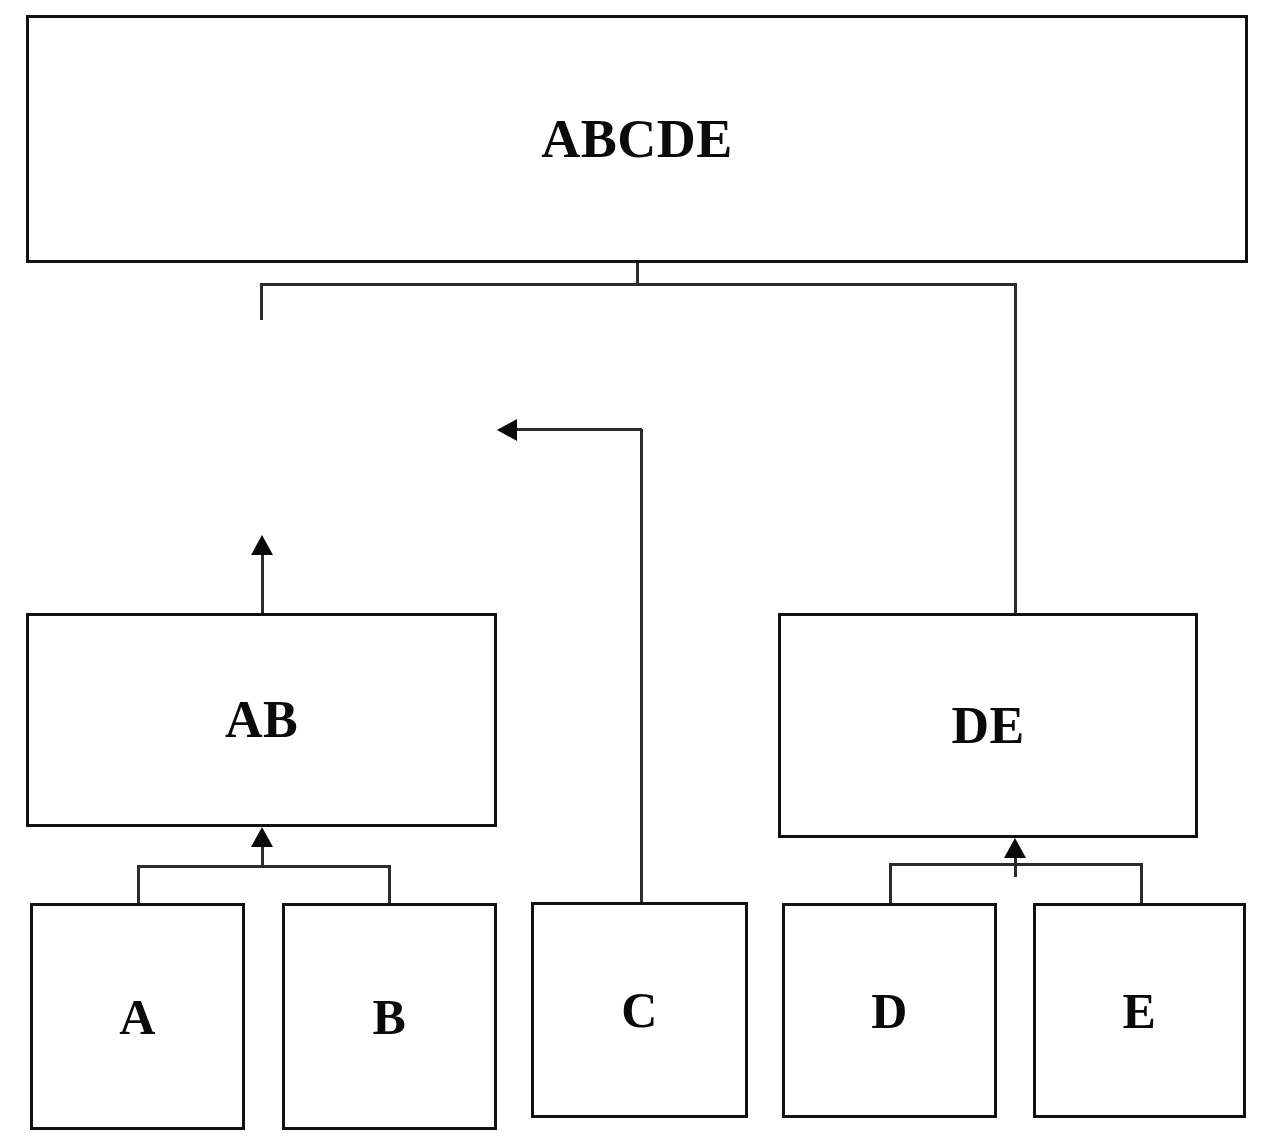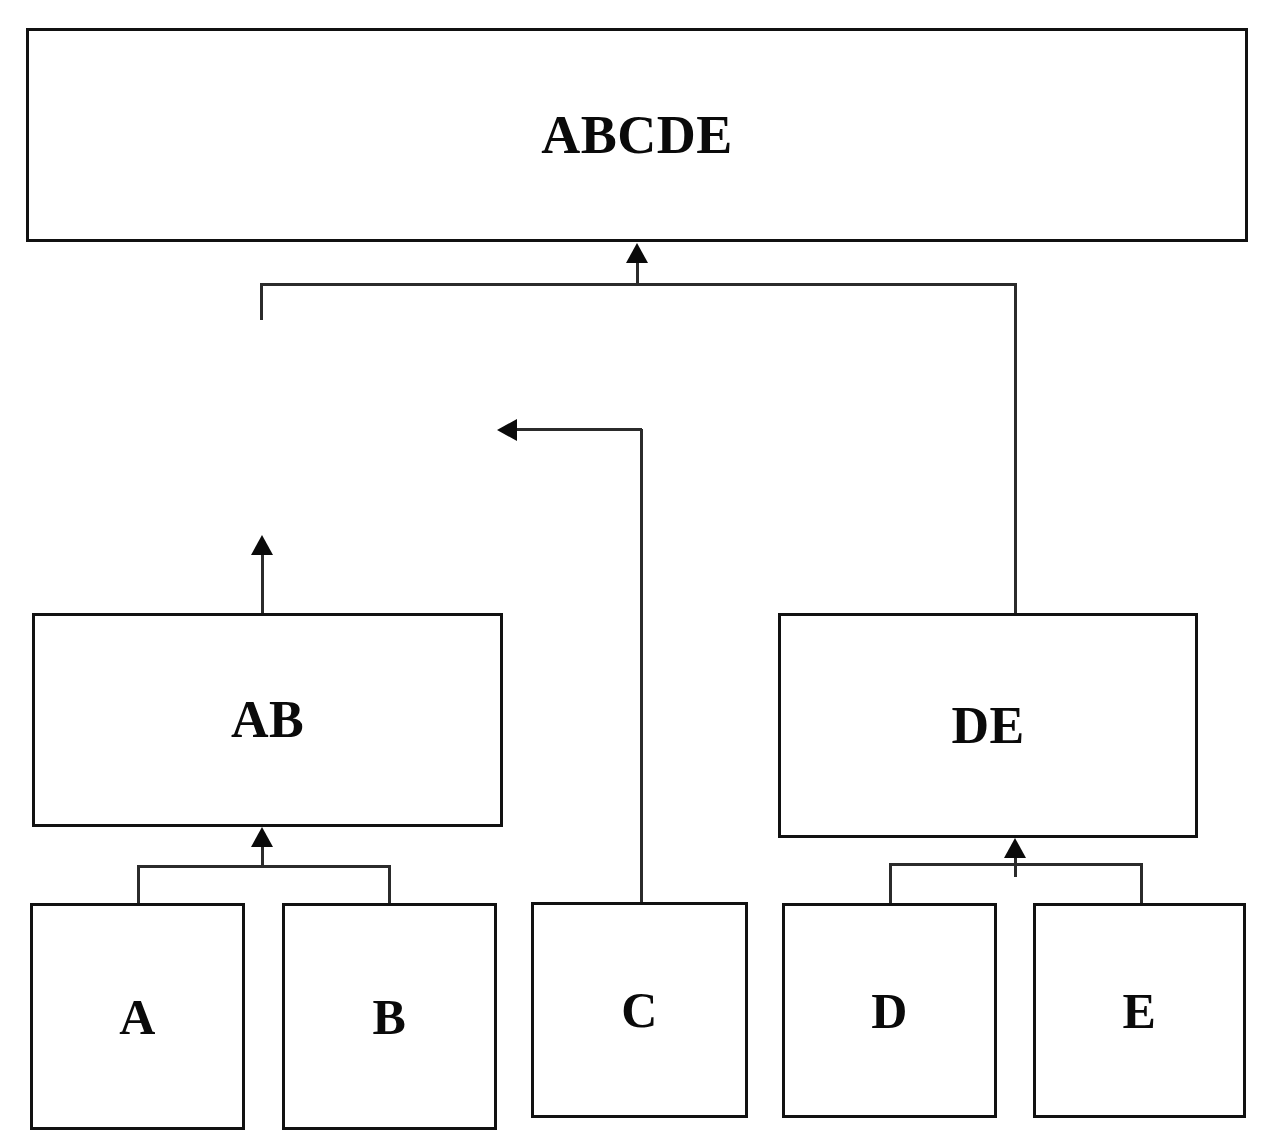--- a/index.html
+++ b/index.html
@@ -86,30 +86,30 @@
   <div class="edge-h" style="left:137px; top:865px; width:254px;"></div>
   <div class="edge-v" style="left:137px; top:865px; height:39px;"></div>
   <div class="edge-v" style="left:388px; top:865px; height:39px;"></div>
 
   <div class="edge-v" style="left:1014px; top:857px; height:20px;"></div>
   <div class="arrow-up" style="left:1004px; top:838px;"></div>
   <div class="edge-h" style="left:889px; top:863px; width:254px;"></div>
   <div class="edge-v" style="left:889px; top:863px; height:41px;"></div>
   <div class="edge-v" style="left:1140px; top:863px; height:41px;"></div>
 
-  <div class="node" style="left:26px; top:28px; width:1222px; height:214px;">
+  <div class="node" style="left:26px; top:15px; width:1222px; height:248px;">
     <span class="node-label lbl-xl">ABCDE</span>
   </div>
 
 
   <div class="node" style="left:778px; top:613px; width:420px; height:225px;">
     <span class="node-label lbl-lg">DE</span>
   </div>
 
-  <div class="node" style="left:26px; top:613px; width:471px; height:214px;margin-left:6px;">
+  <div class="node" style="left:26px; top:613px; width:471px; height:214px;">
     <span class="node-label lbl-lg">AB</span>
   </div>
 
   <div class="node" style="left:30px; top:903px; width:215px; height:227px;">
     <span class="node-label lbl-md">A</span>
   </div>
 
   <div class="node" style="left:282px; top:903px; width:215px; height:227px;">
     <span class="node-label lbl-md">B</span>
   </div>

